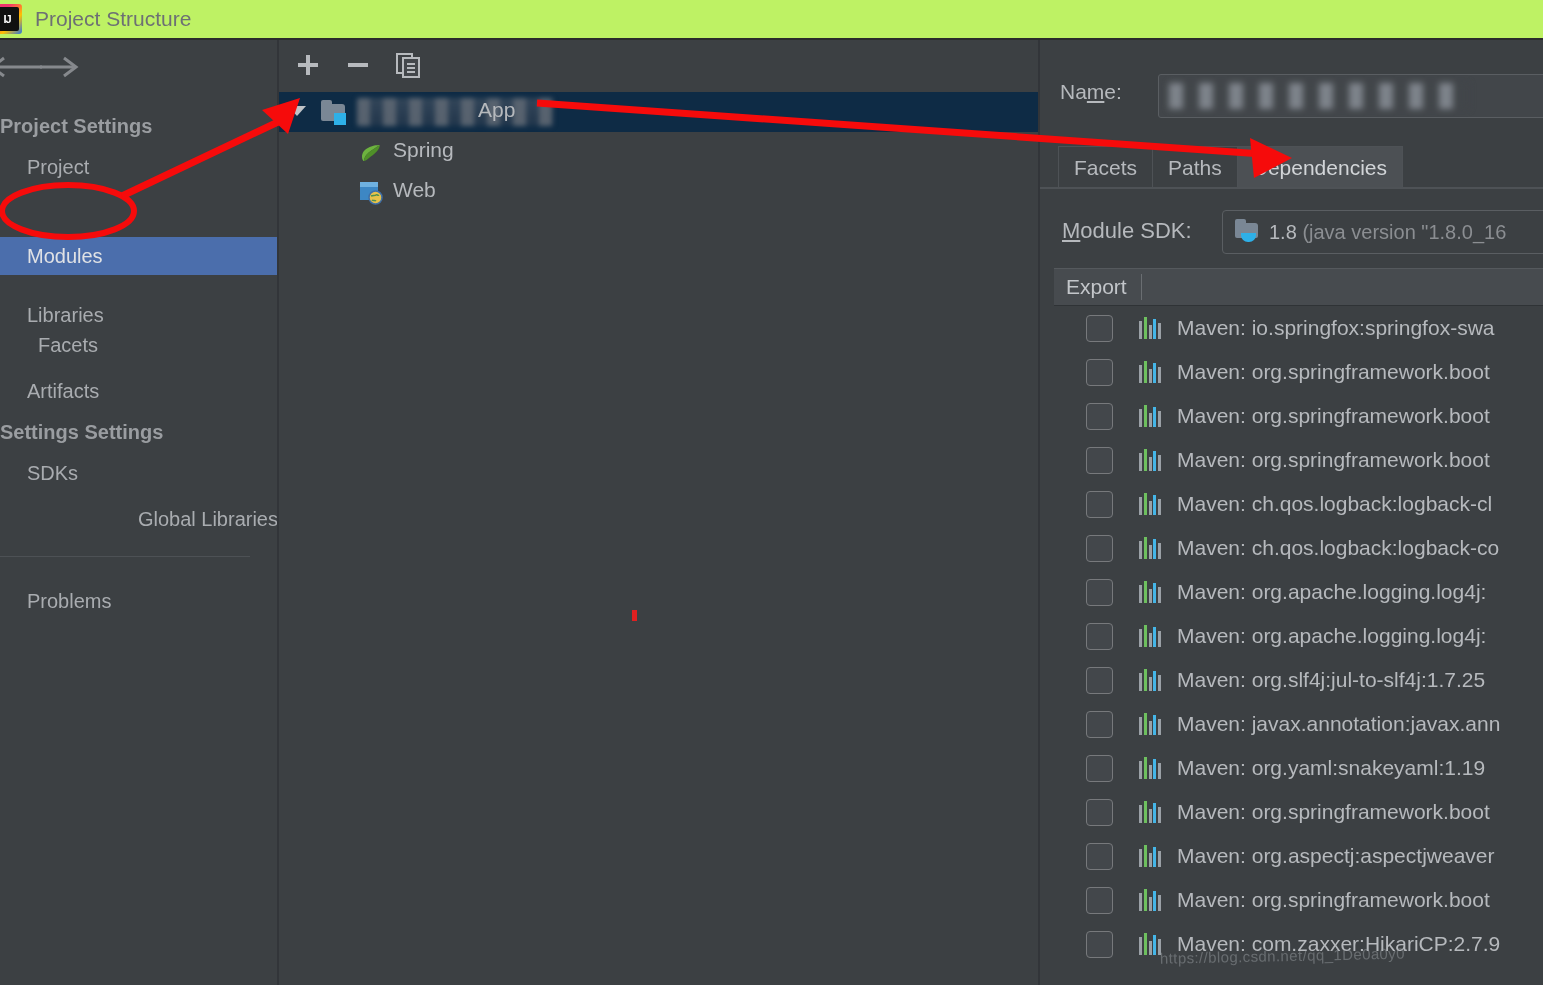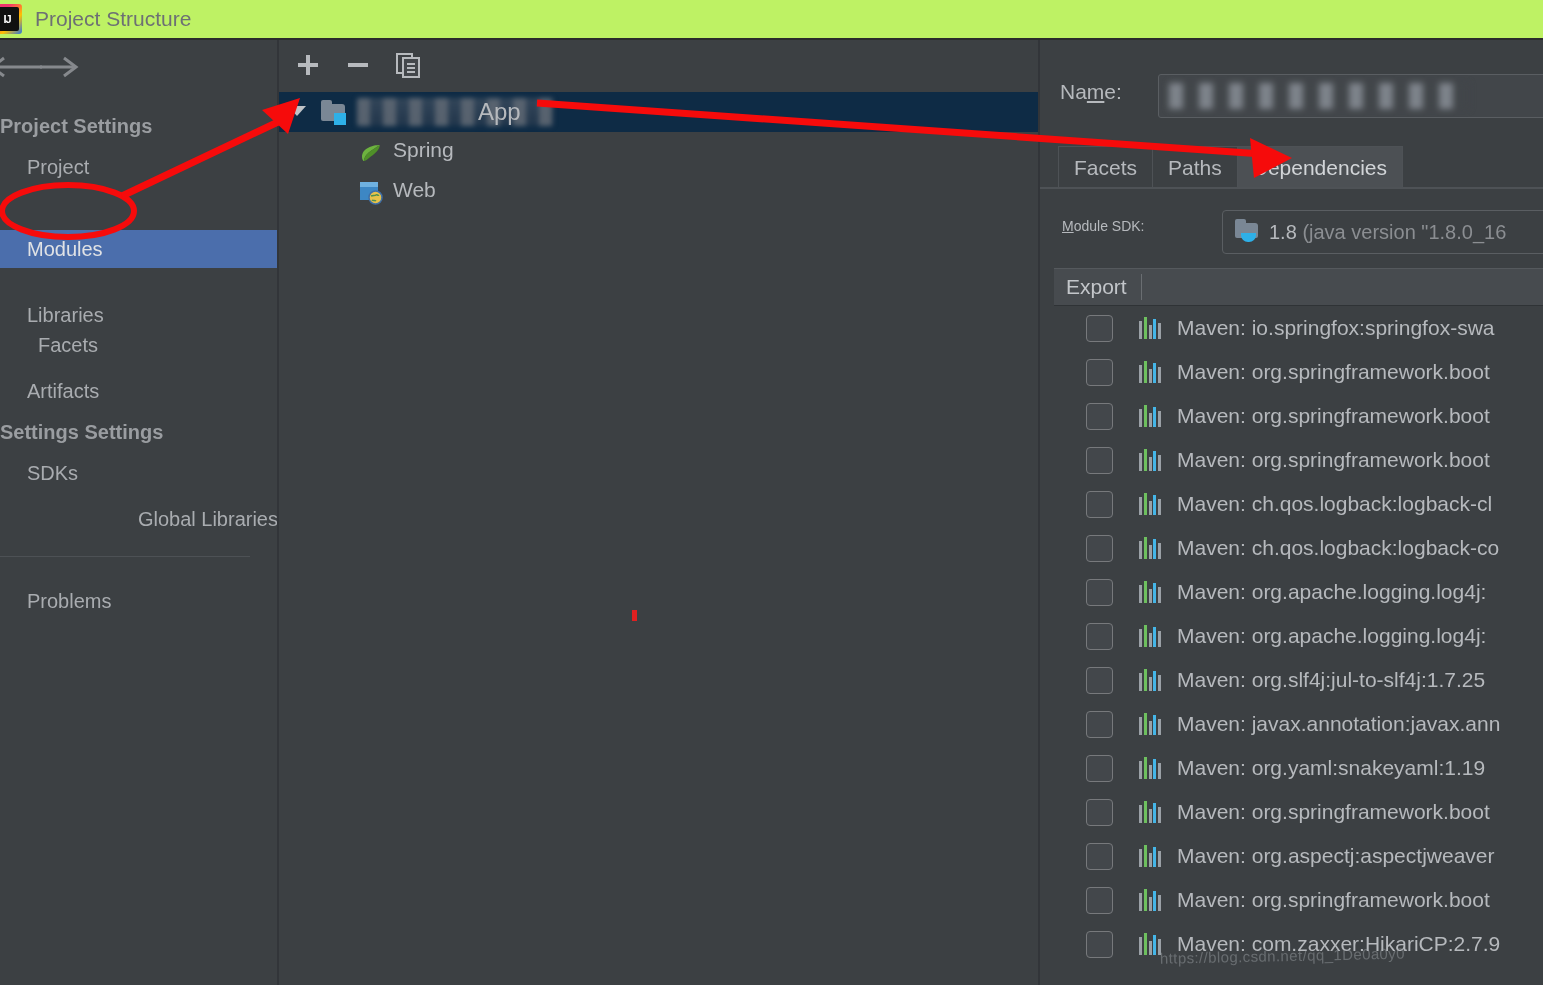--- a/index.html
+++ b/index.html
@@ -125,21 +125,21 @@
     position: absolute; left: 78px; top: 6px; width: 196px; height: 28px;
     background:
       repeating-linear-gradient(90deg,
         rgba(90,100,112,.95) 0px, rgba(90,100,112,.95) 13px,
         rgba(40,58,78,.6) 13px, rgba(40,58,78,.6) 26px),
       linear-gradient(180deg, rgba(120,130,142,.5), rgba(40,58,78,.4));
     filter: blur(2.6px);
     border-radius: 2px;
   }
   .mod-suffix {
-    position: absolute; left: 199px; top: 6px; font-size: 24px; color: #b6b9bd;
+    position: absolute; left: 199px; top: 6px; font-size: 21px; color: #b6b9bd;
   }
   .facet-icon { position: absolute; left: 80px; top: 9px; width: 24px; height: 24px; }
   .facet-label { position: absolute; left: 114px; top: 6px; font-size: 21px; color: #b6b9bd; }
   .tree-edge {
     position: absolute; left: 1038px; top: 40px; width: 2px; height: 945px;
     background: #323539;
   }
 
   
   .detail {
@@ -175,21 +175,21 @@
     margin-right: -1px;
   }
   .tab.active { background: #4c5054; color: #d2d5d8; }
   .tabs-underline {
     position: absolute; left: 0; top: 147px; width: 503px; height: 2px; background: #4e5256;
   }
 
   .sdk-row { position: absolute; left: 0; top: 170px; width: 503px; height: 46px; }
   .sdk-label {
     position: absolute; left: 22px; top: 8px;
-    color: #b6b9bd; font-size: 14px; font-family: "Liberation Sans", sans-serif;
+    color: #b6b9bd; font-size: 22px; font-family: "Liberation Sans", sans-serif;
   }
   .sdk-label u { text-decoration: underline; }
   .sdk-combo {
     position: absolute; left: 182px; top: 0px; width: 340px; height: 44px;
     border: 1px solid #5a5e62; border-radius: 4px; background: #3c4043;
     display: flex; align-items: center; padding-left: 12px; overflow: hidden;
   }
   .sdk-icon { position: relative; width: 26px; height: 21px; flex: 0 0 auto; margin-right: 8px; }
   .sdk-icon .f {
     position: absolute; left: 0; top: 1px; width: 23px; height: 15px;
@@ -267,21 +267,21 @@
       <svg class="nav-arrow nav-fwd" width="42" height="26" viewBox="0 0 42 26">
         <line x1="2" y1="13" x2="36" y2="13" stroke="#86898d" stroke-width="3"></line>
         <polyline points="26,4 38,13 26,22" fill="none" stroke="#86898d" stroke-width="3"></polyline>
       </svg>
     </div>
 
     <div class="section-head" style="top:70px;">Project Settings</div>
     <div class="sb-item" style="top:108px;">
       <span>Project</span>
     </div>
-    <div class="sb-item selected" style="top:190px;text-align:center;">
+    <div class="sb-item selected" style="top:197px;text-align:center;">
       <span>Modules</span>
     </div>
     <div class="sb-item" style="top:256px;align-items:center;">
       <span>Libraries</span>
     </div>
     <div class="sb-item" style="top:286px;padding-left:38px;">
       <span>Facets</span>
     </div>
     <div class="sb-item" style="top:332px;">
       <span>Artifacts</span>

